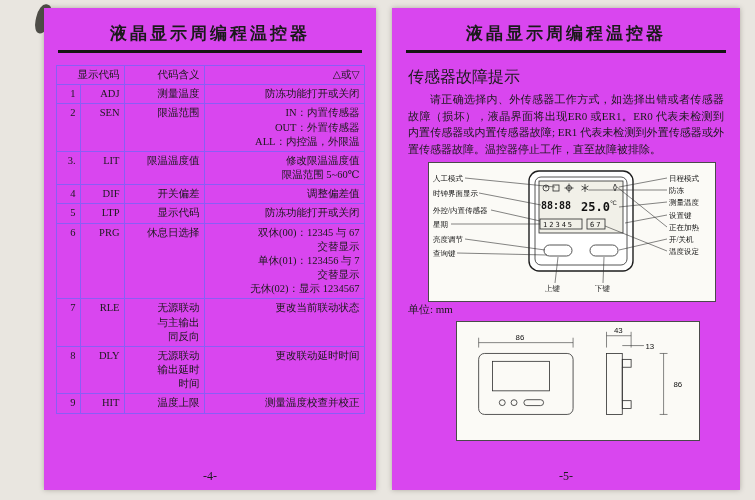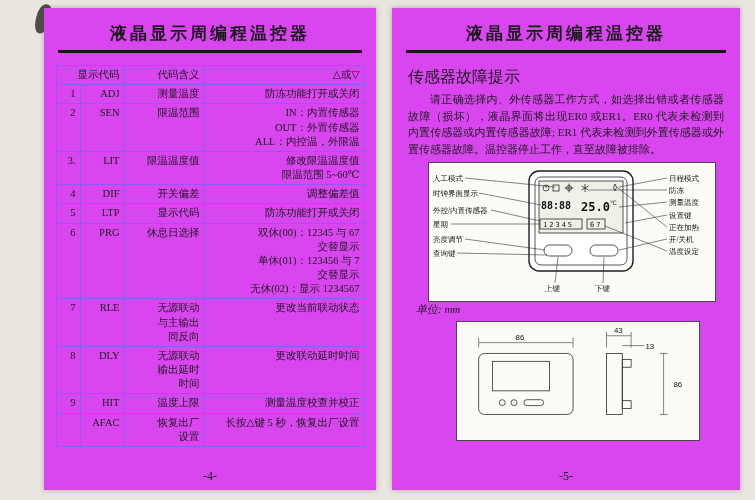--- a/index.html
+++ b/index.html
@@ -41,21 +41,21 @@
   .sec-heading{
     font-family:"Liberation Sans","DejaVu Sans",sans-serif;font-weight:normal;
     font-size:16px;margin:14px 16px 3px 16px;
   }
   .body-para{
     font-size:11px;line-height:1.5;margin:0 16px;text-indent:2em;text-align:justify;
   }
   .figure-box{
     border:1px solid #4a4a4a;margin:5px 24px 0 36px;height:138px;background:#fbfaf6;
   }
-  .dim-unit{font-size:11px;margin:0 24px;font-style:italic;}
+  .dim-unit{font-size:11px;margin:0 16px;}
   .dim-box{
     border:1px solid #4a4a4a;margin:4px 40px 0 64px;height:118px;background:#fbfaf6;
   }
   svg{display:block;width:100%;height:100%;}
   .ln{stroke:#333;stroke-width:.6;fill:none;}
   .dev{stroke:#1e1e1e;stroke-width:1.4;fill:#ffffff;}
   .thin{stroke:#2a2a2a;stroke-width:.8;fill:none;}
   .lcd{stroke:#2a2a2a;stroke-width:.8;fill:#f1f0e8;}
   .lbl{font-family:"Liberation Serif","DejaVu Serif",serif;font-size:7.5px;fill:#111;}
   .seg{font-family:"DejaVu Sans Mono",monospace;font-size:10px;font-weight:bold;fill:#111;}
@@ -144,27 +144,20 @@
 输出延时
 时间</td>
       <td class="cell-action">更改联动延时时间</td>
     </tr>
     <tr>
       <td class="cell-num">9</td>
       <td class="cell-code">HIT</td>
       <td class="cell-meaning">温度上限</td>
       <td class="cell-action">测量温度校查并校正</td>
     </tr>
-    <tr>
-      <td class="cell-num"></td>
-      <td class="cell-code">AFAC</td>
-      <td class="cell-meaning">恢复出厂
-设置</td>
-      <td class="cell-action">长按△键 5 秒，恢复出厂设置</td>
-    </tr>
   </tbody>
     </table>
 
   <div class="page-num">-4-</div>
 </div>
 
 <div class="page page-right">
   <div class="page-title">液晶显示周编程温控器</div>
   <div class="title-rule"></div>
 

